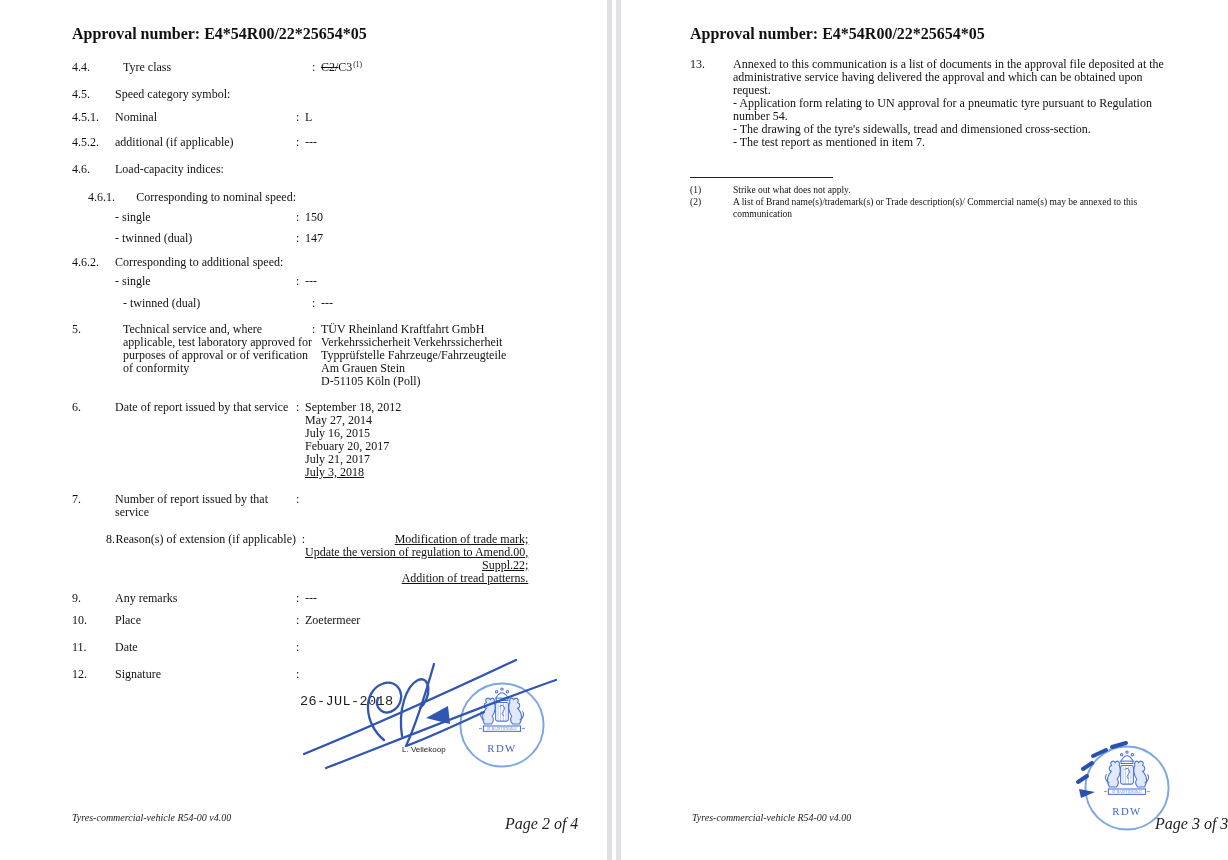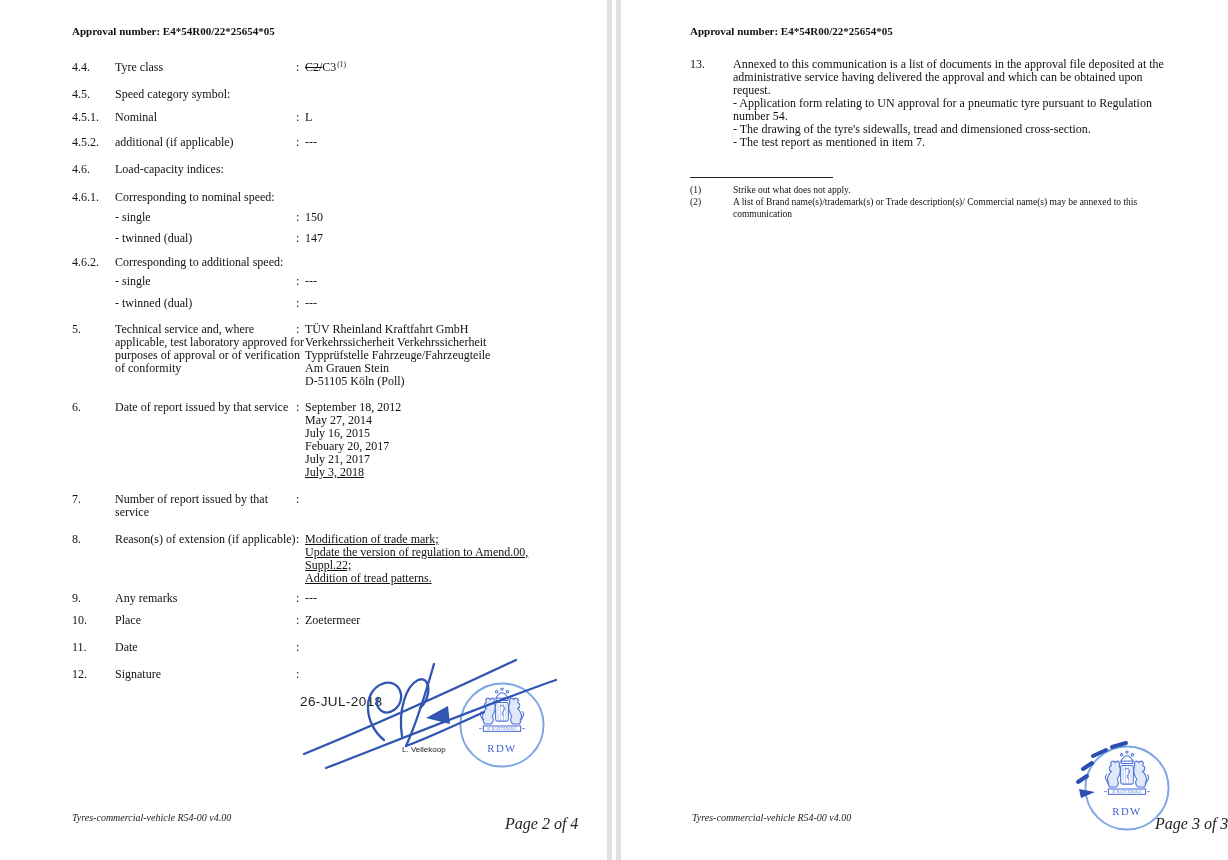--- a/index.html
+++ b/index.html
@@ -8,44 +8,44 @@
     background:#ffffff;color:#111;
     font-family:"Liberation Serif","DejaVu Serif",serif;
   }
   .page{position:absolute;top:0;height:860px;background:#fff;}
   #pageL{left:0;width:607px;}
   #pageR{left:621px;width:607px;}
   .div-strip{position:absolute;top:0;height:860px;background:#e1e1e5;}
   #strip1{left:607px;width:5px;}
   #strip2{left:616px;width:5px;}
 
-  .hdr{position:absolute;font-weight:bold;font-size:11px;white-space:nowrap;}
+  .hdr{position:absolute;font-weight:bold;font-size:16px;white-space:nowrap;}
 
   .content{position:absolute;left:72px;top:61px;width:515px;font-size:12px;line-height:13px;}
   .row{display:grid;grid-template-columns:43px 181px 1fr;align-items:start;}
   .num{white-space:nowrap;}
   .lab div{white-space:nowrap;}
   .val{display:flex;align-items:flex-start;}
   .colon{width:9px;flex:0 0 9px;}
   .vstack div{white-space:nowrap;}
   .u{text-decoration:underline;text-underline-offset:1px;}
   .strike{text-decoration:line-through;}
   .sup{font-size:7.5px;position:relative;top:-4px;margin-left:1px;}
 
-  .mb13{margin-bottom:13px;} .mb14{margin-bottom:14px;} .mb15{margin-bottom:15px;}
+  .mb13{margin-bottom:13px;gap:8px;} .mb14{margin-bottom:14px;} .mb15{margin-bottom:15px;}
   .mb12{margin-bottom:12px;} .mb11{margin-bottom:11px;} .mb10{margin-bottom:10px;}
-  .mb9{margin-bottom:9px;}   .mb8{margin-bottom:8px;}   .mb7{margin-bottom:7px;}
+  .mb9{margin-bottom:9px;}   .mb8{margin-bottom:8px;}   .mb7{margin-bottom:7px;text-align:right;}
   .mb6{margin-bottom:6px;}
 
   .footer-l{position:absolute;top:812px;font-style:italic;font-size:10px;white-space:nowrap;color:#222;}
   .footer-r{position:absolute;top:815px;font-style:italic;font-size:16px;white-space:nowrap;color:#222;}
 
   .date-stamp{
     position:absolute;left:300px;top:694px;
-    font-family:Liberation Sans, sans-serif;
+    font-family:Liberation Mono, monospace;
     font-size:13.5px;letter-spacing:.4px;color:#1c1c1c;white-space:nowrap;
   }
   .sig-name{
     position:absolute;left:402px;top:745px;
     font-family:"Liberation Sans","DejaVu Sans",sans-serif;
     font-size:8px;color:#222;white-space:nowrap;
   }
   .abs{position:absolute;}
 
   

